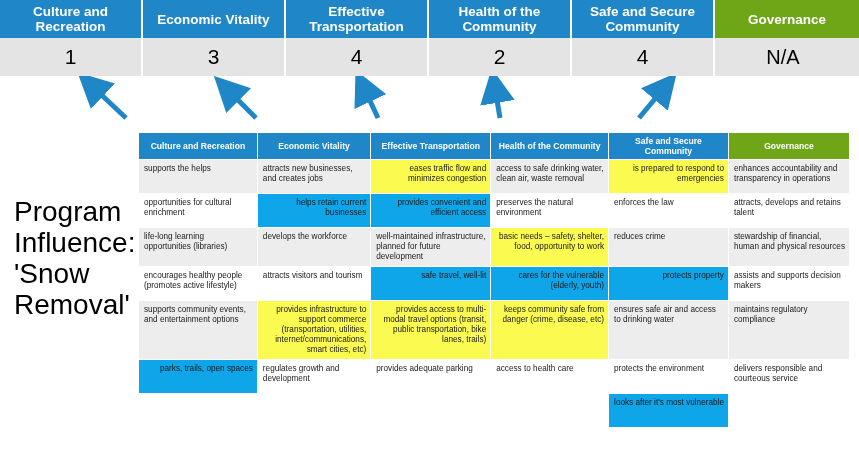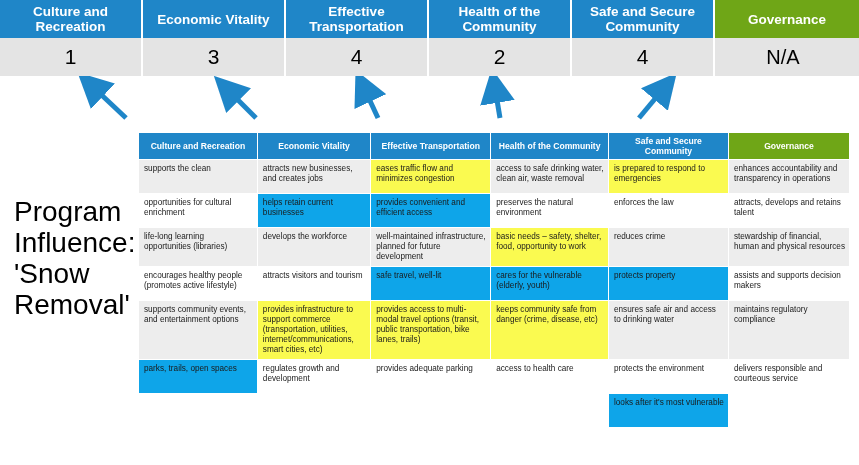--- a/index.html
+++ b/index.html
@@ -119,21 +119,21 @@
     font-size: 8.2px;
     line-height: 10px;
     color: #1a1a1a;
     vertical-align: top;
     padding: 4px 4px 4px 5px;
     border: 1px solid #ffffff;
     background: #EDEDED;
     height: 34px;
     box-sizing: border-box;
   }
-  #matrix tbody td.hl { background: #FAFA50; }
+  #matrix tbody td.hl { background: #FAFA50; text-align: right; }
   #matrix tbody td.blank { background: #ffffff; border-color: #ffffff; }
   #matrix tbody tr.alt td { background: #FFFFFF; }
   #matrix tbody tr.alt td.hl { background: #0ea5e9; }
   #matrix tbody tr.alt td.blank { background: #ffffff; }
 </style>
 </head>
 <body>
 
 <div id="top-header">
     <div class="top-cell top-blue" style="width: 143px;">Culture and Recreation</div>
@@ -184,21 +184,21 @@
         <th class="th-blue">Culture and Recreation</th>
         <th class="th-blue">Economic Vitality</th>
         <th class="th-blue">Effective Transportation</th>
         <th class="th-blue">Health of the Community</th>
         <th class="th-blue">Safe and Secure Community</th>
         <th class="th-green">Governance</th>
       </tr>
   </thead>
   <tbody id="matrix-body">
       <tr>
-        <td>supports the clean</td>
+        <td>supports the helps</td>
         <td>attracts new businesses, and creates jobs</td>
         <td class="hl">eases traffic flow and minimizes congestion</td>
         <td>access to safe drinking water, clean air, waste removal</td>
         <td class="hl">is prepared to respond to emergencies</td>
         <td>enhances accountability and transparency in operations</td>
       </tr>
       <tr class="alt">
         <td>opportunities for cultural enrichment</td>
         <td class="hl">helps retain current businesses</td>
         <td class="hl">provides convenient and efficient access</td>

